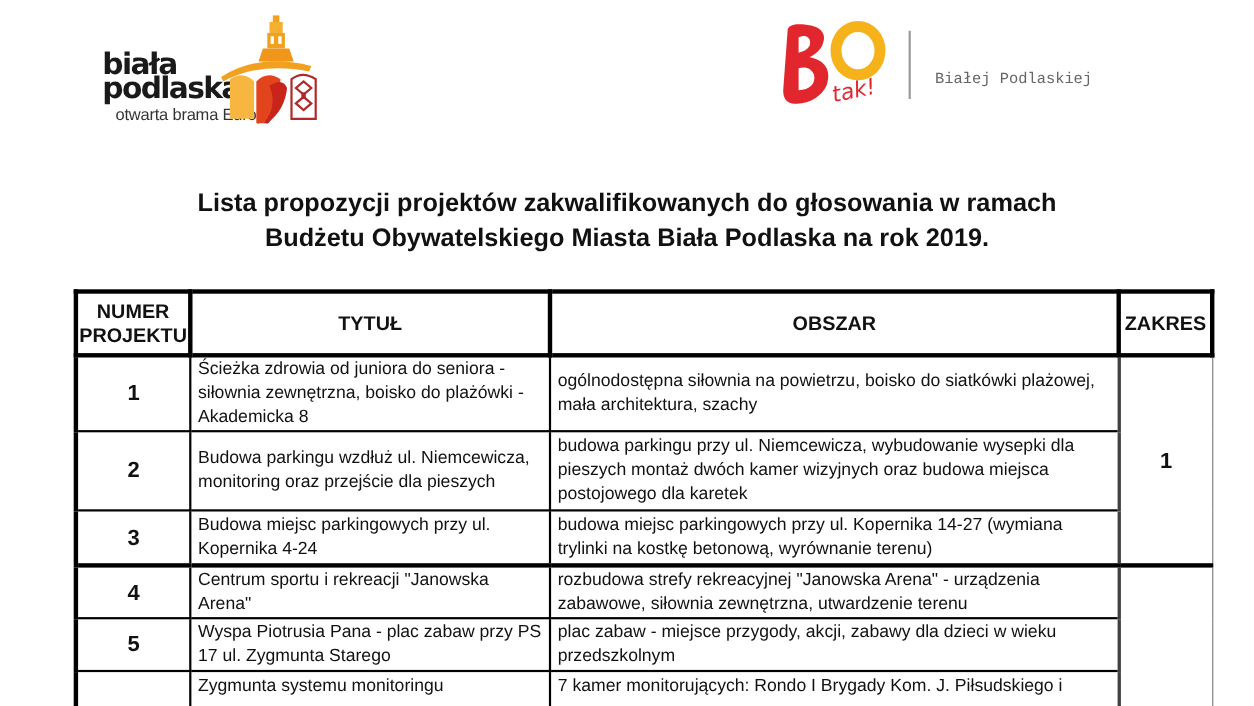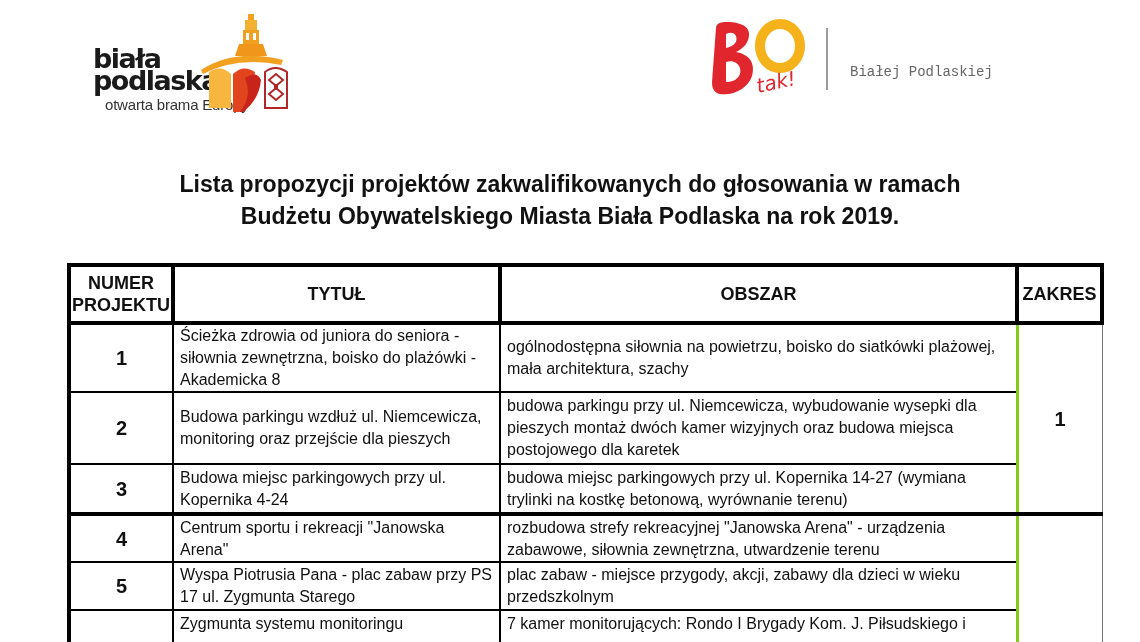--- a/index.html
+++ b/index.html
@@ -25,21 +25,21 @@
 
     
     .proj-table { position: absolute; left: 67px; top: 263px; border-collapse: collapse; table-layout: fixed; width: 1033px; font-size: 16px; line-height: 22px; }
     .proj-table th, .proj-table td { border: 2px solid #000; }
     .proj-table th { font-weight: bold; font-size: 18px; line-height: 22px; text-align: center; height: 58px; border-width: 4px; }
     .proj-table td.num { text-align: center; font-weight: bold; font-size: 20px; }
     .proj-table td.txt { padding: 0 6px; vertical-align: middle; text-align: left; }
     .proj-table td.area { text-align: center; font-weight: bold; font-size: 20px; border-left: 2px solid #000; border-right: 1px solid #777; }
     .proj-table tr.group-start td { border-top: 4px solid #000; }
     .proj-table td.col1 { border-left: 4px solid #000; }
-    .proj-table td.col3 { border-right: 3px solid #84cc16; }
+    .proj-table td.col3 { border-right: 3px solid #404040; }
   </style>
 </head>
 <body>
 
 <div class="logo-left">
   <div class="word w1">biała</div>
   <div class="word w2">podlaska</div>
   <div class="tagline">otwarta brama Europy</div>
   <svg width="100" height="105" viewBox="0 0 100 105">
 

